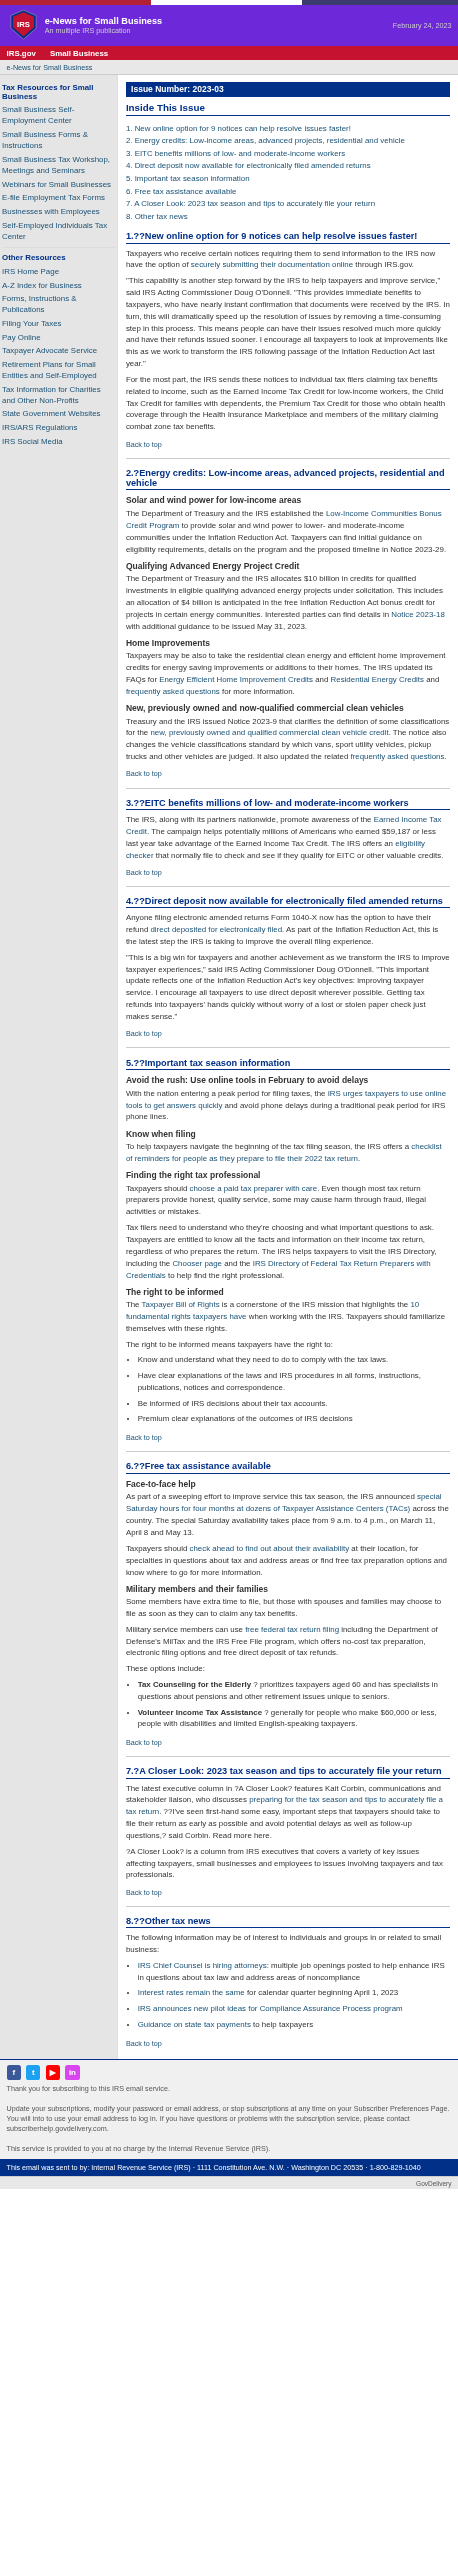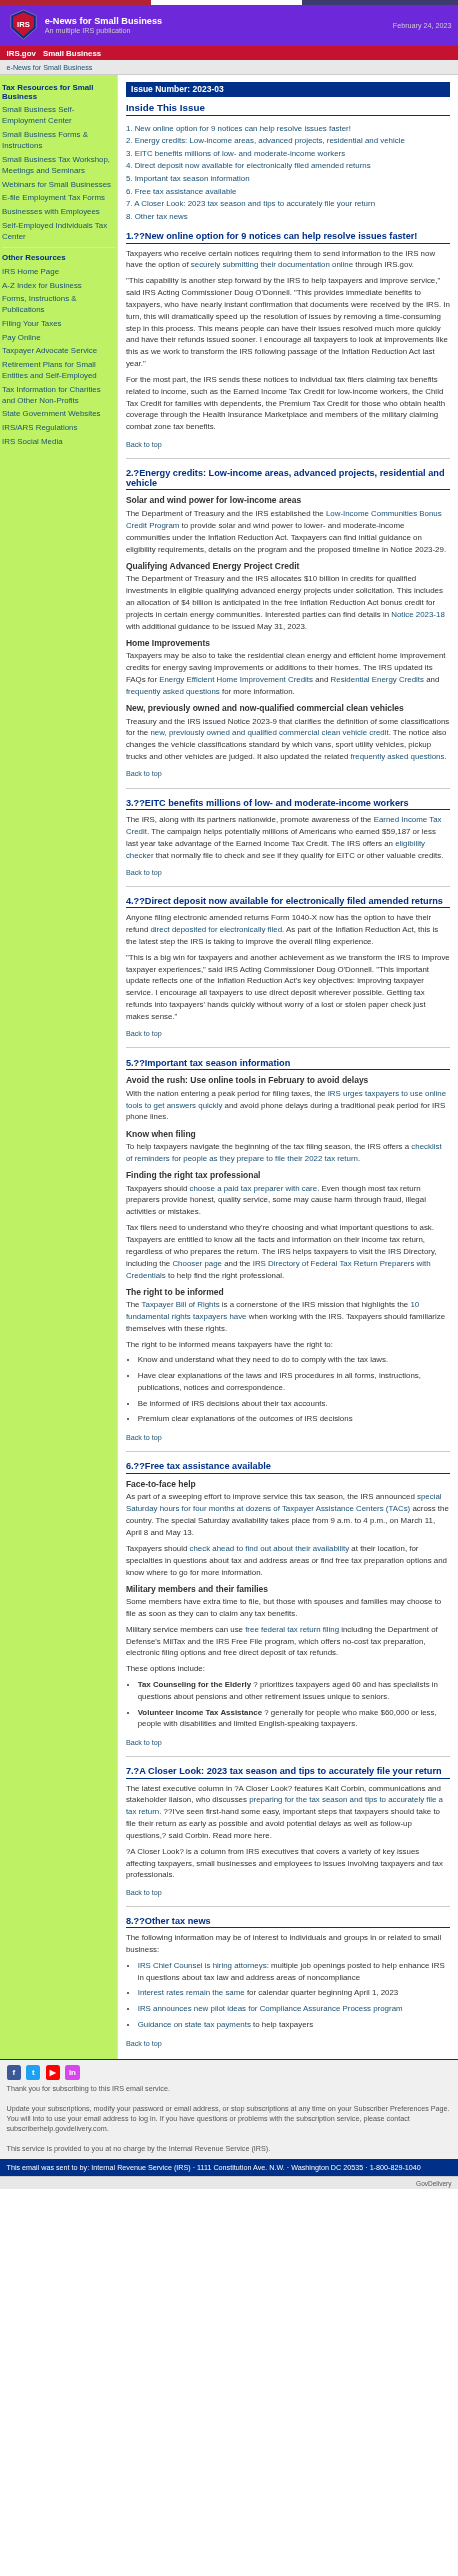--- a/index.html
+++ b/index.html
@@ -42,42 +42,42 @@
       font-size: 7.2px;
       color: #ccc;
       text-align: right;
     }
 
     
     .nav-bar {
       background: #c41230;
       padding: 2.6px 6.5px;
       display: flex;
-      gap: 7px;
+      gap: 14px;
     }
     .nav-bar a {
       color: white;
       text-decoration: none;
       font-size: 7.9px;
       font-weight: bold;
     }
 
     
     .main-layout {
       display: flex;
       gap: 0;
     }
 
     
     .sidebar {
       width: 118px;
       min-width: 118px;
       padding: 2px;
       border-right: 0.7px solid #ddd;
-      background: #bef264;
+      background: #e5e5e5;
     }
     .sidebar-section-title {
       font-weight: bold;
       font-size: 7.9px;
       color: #003087;
       margin-bottom: 2.6px;
       margin-top: 5.2px;
     }
     .sidebar-link {
       display: block;

